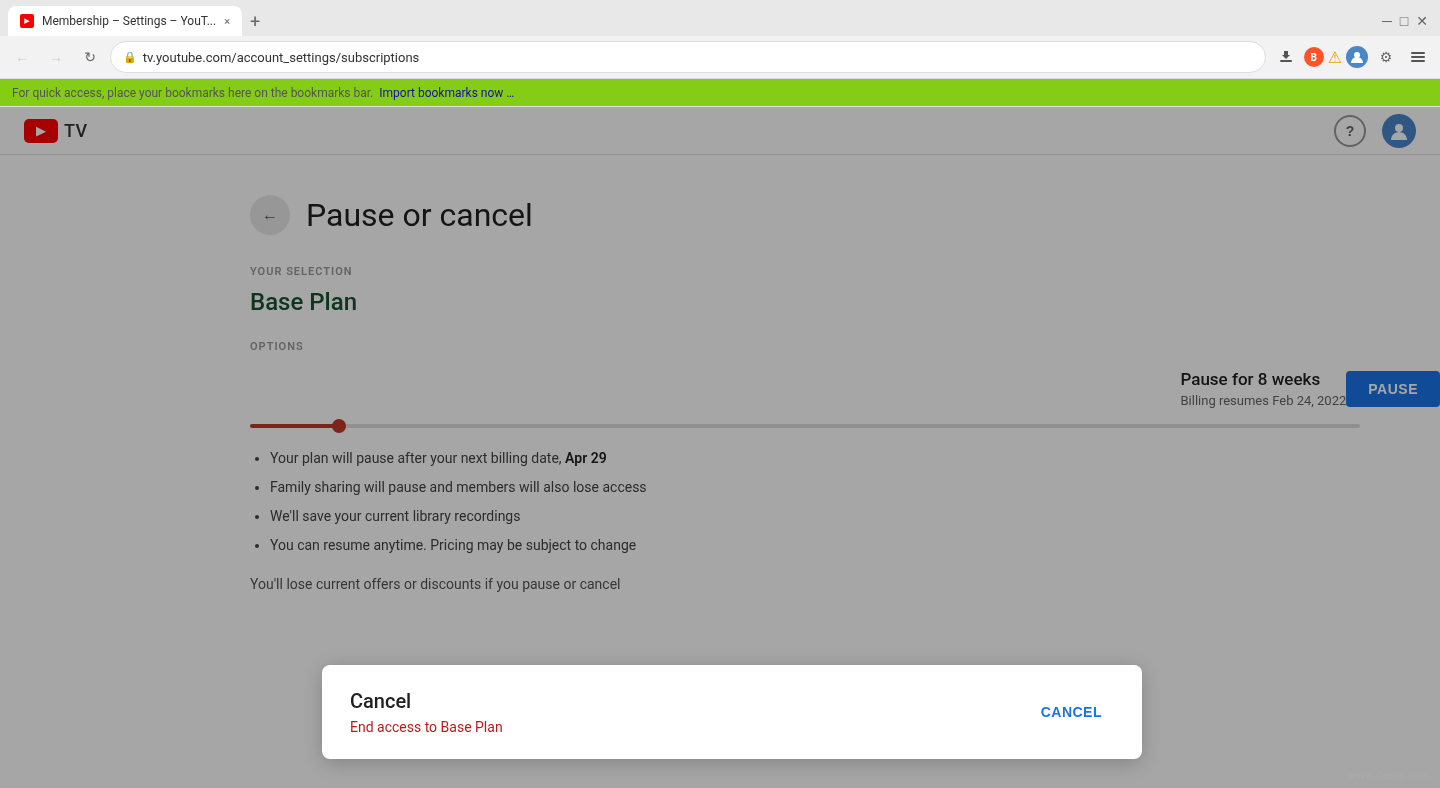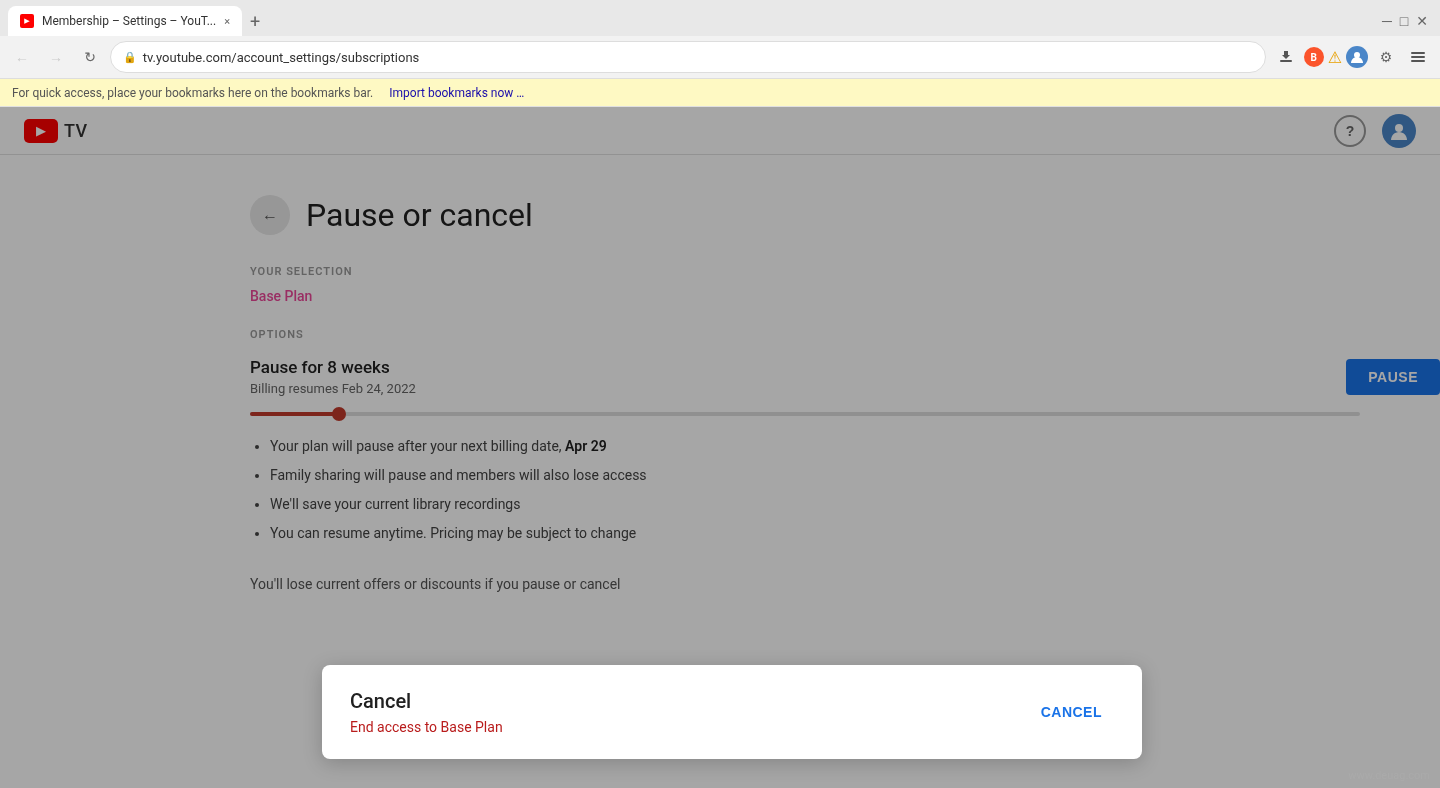--- a/index.html
+++ b/index.html
@@ -123,29 +123,29 @@
       display: flex;
       align-items: center;
       justify-content: center;
       color: #666;
       font-size: 14px;
       border-radius: 50%;
     }
 
     
     .bookmarks-bar {
-      background: #fef9c3;
+      background: #84cc16;
       border-bottom: 1px solid #e0e0e0;
       padding: 4px 12px;
       font-size: 12px;
       color: #555;
       height: 28px;
       display: flex;
       align-items: center;
-      gap: 16px;
+      gap: 6px;
     }
     .bookmarks-bar a {
       color: #1a0dab;
       text-decoration: none;
     }
 
     
     .page-content {
       background: #fff;
       position: relative;
@@ -252,38 +252,38 @@
     }
 
     .section-label {
       font-size: 11px;
       font-weight: 600;
       color: #999;
       letter-spacing: 1px;
       margin-bottom: 10px;
     }
     .plan-name {
-      font-size: 14px;
+      font-size: 24px;
       font-weight: 500;
-      color: #ec4899;
+      color: #14532d;
       margin-bottom: 24px;
     }
 
     .options-label {
       font-size: 11px;
       font-weight: 600;
       color: #999;
       letter-spacing: 1px;
       margin-bottom: 16px;
     }
 
     .pause-option {
       display: flex;
       align-items: center;
-      justify-content: space-between;
+      justify-content: flex-end;
       margin-bottom: 16px;
     }
     .pause-option-info h3 {
       font-size: 17px;
       font-weight: 500;
       color: #212121;
       margin-bottom: 4px;
     }
     .pause-option-info p {
       font-size: 13px;
@@ -329,21 +329,21 @@
       width: 14px;
       height: 14px;
       border-radius: 50%;
       background: #c0392b;
       margin-left: -7px;
     }
 
     .bullet-list {
       list-style: disc;
       padding-left: 20px;
-      margin-bottom: 32px;
+      margin-bottom: 20px;
     }
     .bullet-list li {
       font-size: 14px;
       color: #444;
       margin-bottom: 8px;
       line-height: 1.5;
     }
     .bullet-list li strong {
       font-weight: 600;
       color: #212121;

